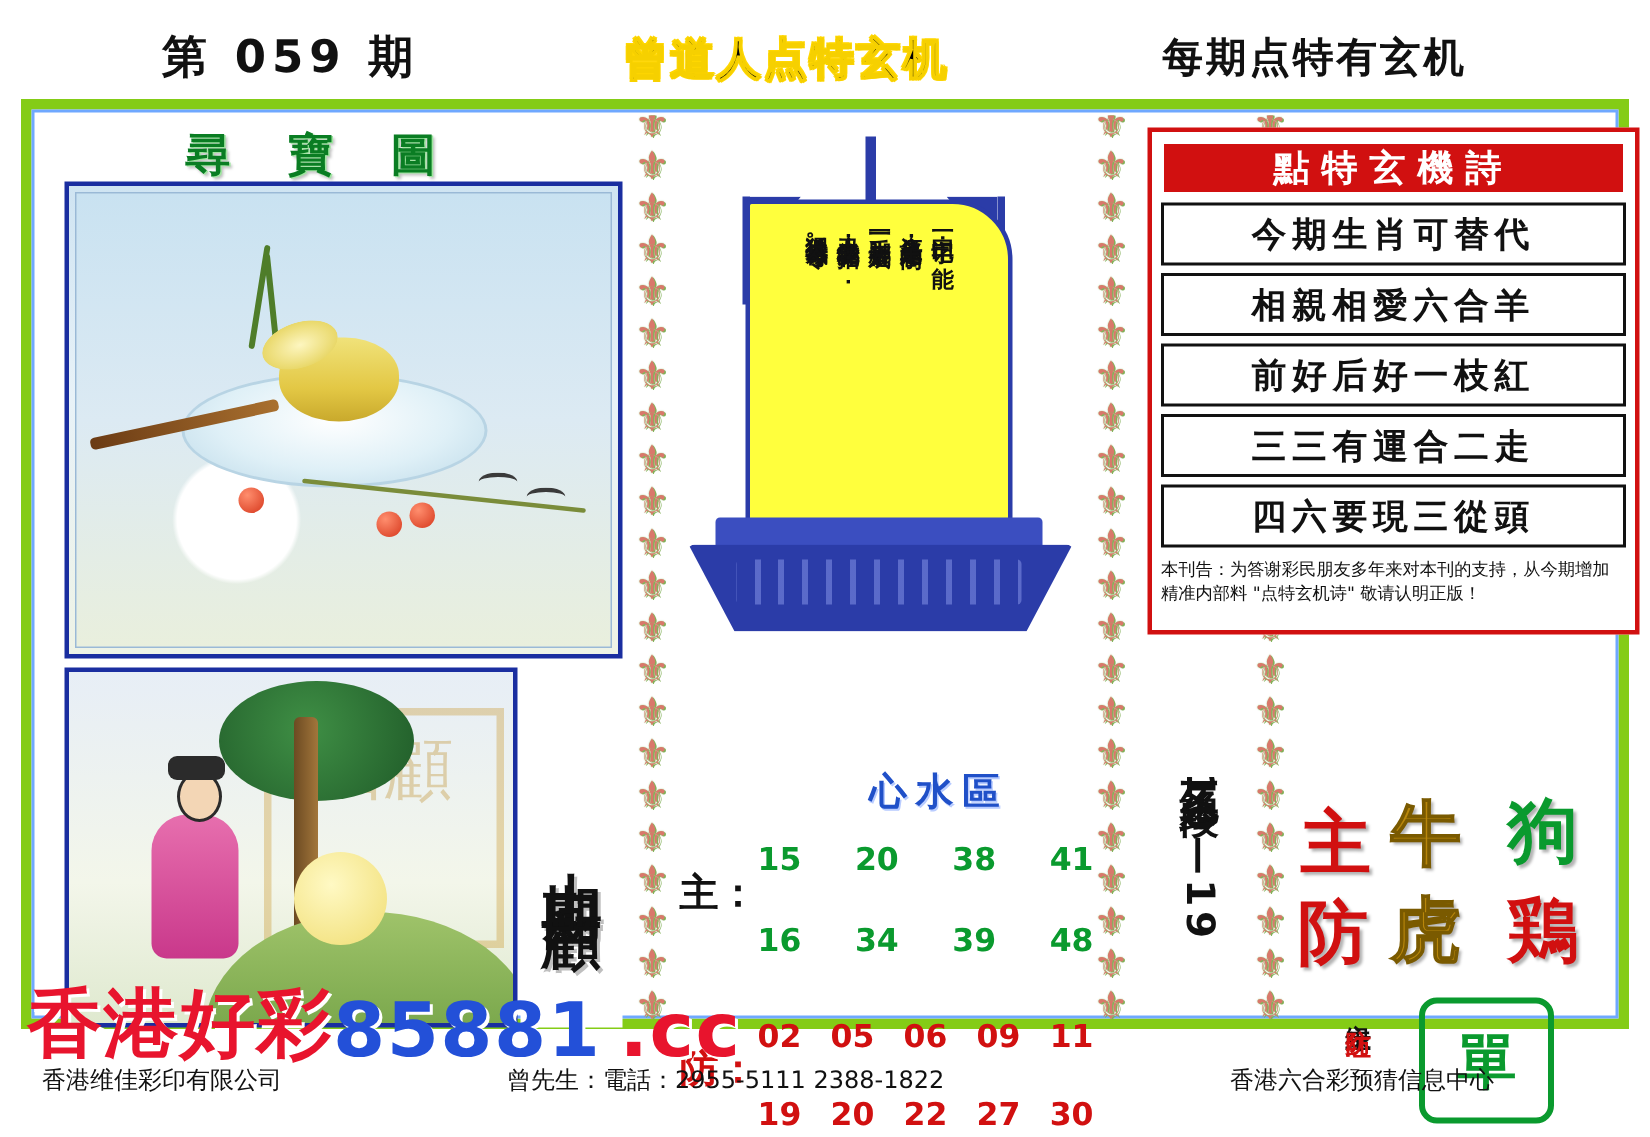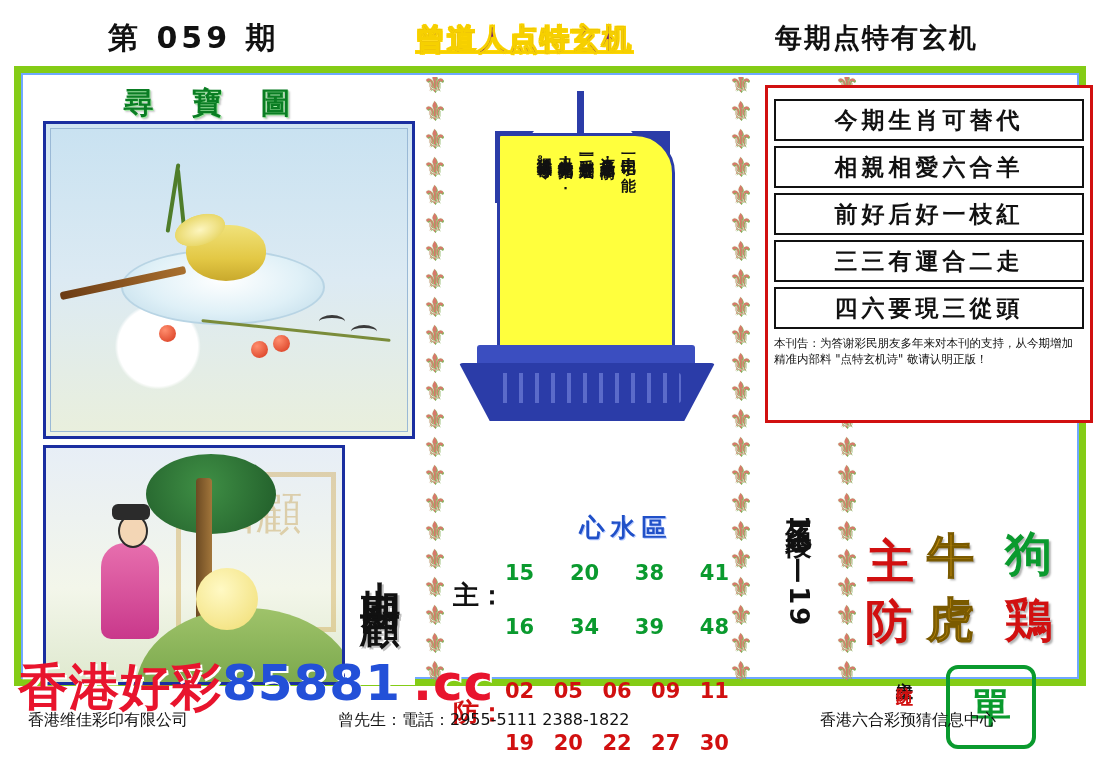--- a/index.html
+++ b/index.html
@@ -21,24 +21,23 @@
   .issue{
     position:absolute;left:108px;top:18px;
     font-size:30px;font-weight:bold;color:#111;
     letter-spacing:4px;
     font-family:"DejaVu Sans","Liberation Sans",sans-serif;
   }
   .hdr-title{
     position:absolute;left:416px;top:20px;
     font-size:29px;font-weight:bold;
     letter-spacing:2px;
-    color:#701a75;
+    color:#000000;
     -webkit-text-stroke:1px #f6d000;
     text-shadow:1px 1px 0 #ffd700,-1px -1px 0 #ffd700,1px -1px 0 #ffd700,-1px 1px 0 #ffd700;
-    text-decoration:underline;
   }
   .hdr-sub{
     position:absolute;left:775px;top:20px;
     font-size:27px;font-weight:bold;color:#111;letter-spacing:2px;
   }
 
   
   .board{
     position:absolute;left:14px;top:66px;width:1072px;height:620px;
     border:7px solid #84cc16;
@@ -337,21 +336,21 @@
   .footer{
     position:absolute;left:0;top:696px;width:1100px;height:62px;
   }
   .f-left{position:absolute;left:28px;top:14px;font-size:16px;color:#111;}
   .f-mid{position:absolute;left:338px;top:14px;font-size:16px;color:#111;}
   .f-right{position:absolute;left:820px;top:14px;font-size:16px;color:#111;}
 
   
   .wm{
     position:absolute;left:18px;top:654px;width:1064px;height:62px;
-    display:flex;align-items:flex-start;
+    display:flex;align-items:flex-end;
     font-size:50px;font-weight:bold;
     letter-spacing:1px;
     pointer-events:none;
   }
   .wm .a{color:#e8142d;text-shadow:2px 2px 0 #ffffff;}
   .wm .b{color:#2350d8;text-shadow:2px 2px 0 #ffffff;}
   .wm .c{color:#e8142d;text-shadow:2px 2px 0 #ffffff;margin-left:12px;}
 </style>
 </head>
 <body>
@@ -488,20 +487,21 @@
           <div class="sail-col">狐狸借威行号令。</div>
         </div>
         <div class="sail-sign">曾道人</div>
       </div>
       <div class="hull2"></div>
       <div class="hull"></div>
       <div class="hull-deco"></div>
     </div>
 
     <div class="poem-box">
+      <div class="poem-head">點特玄機詩</div>
       <div class="poem-line">今期生肖可替代</div>
       <div class="poem-line">相親相愛六合羊</div>
       <div class="poem-line">前好后好一枝紅</div>
       <div class="poem-line">三三有運合二走</div>
       <div class="poem-line">四六要現三從頭</div>
       <div class="poem-note">本刊告：为答谢彩民朋友多年来对本刊的支持，从今期增加精准内部料 "点特玄机诗" 敬请认明正版！</div>
     </div>
 
     <div class="xinshui-title">心水區</div>
 

